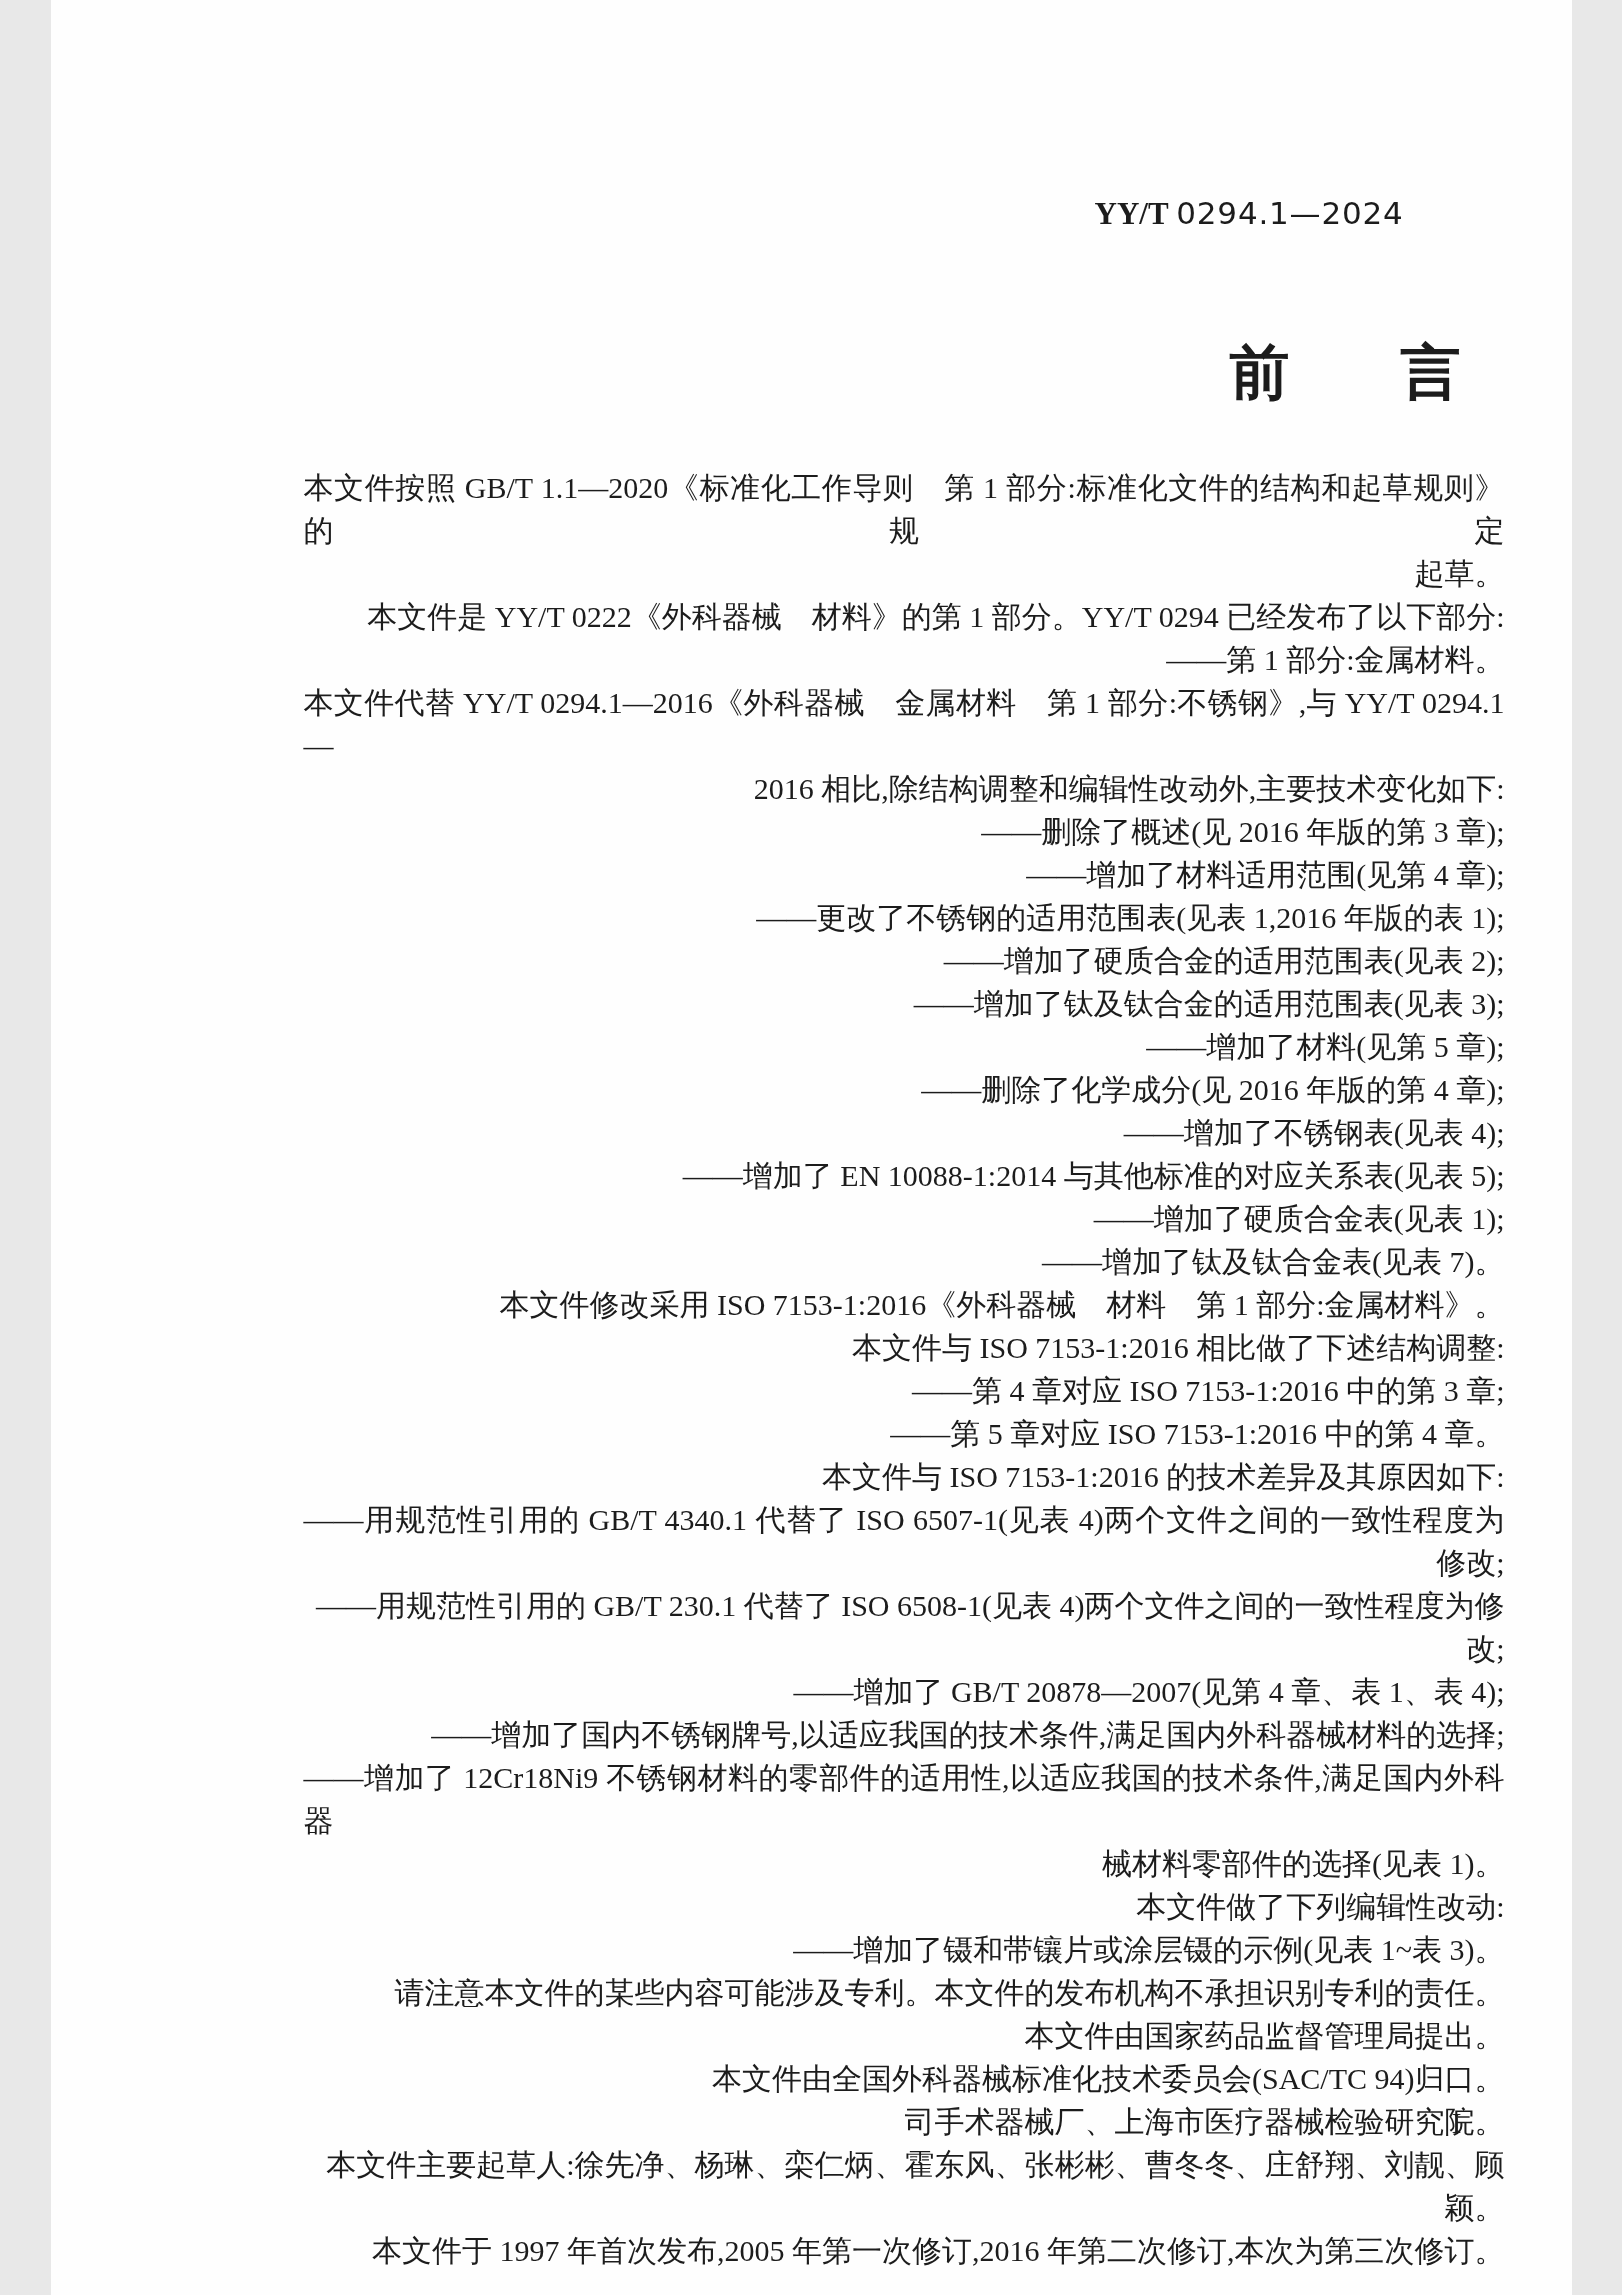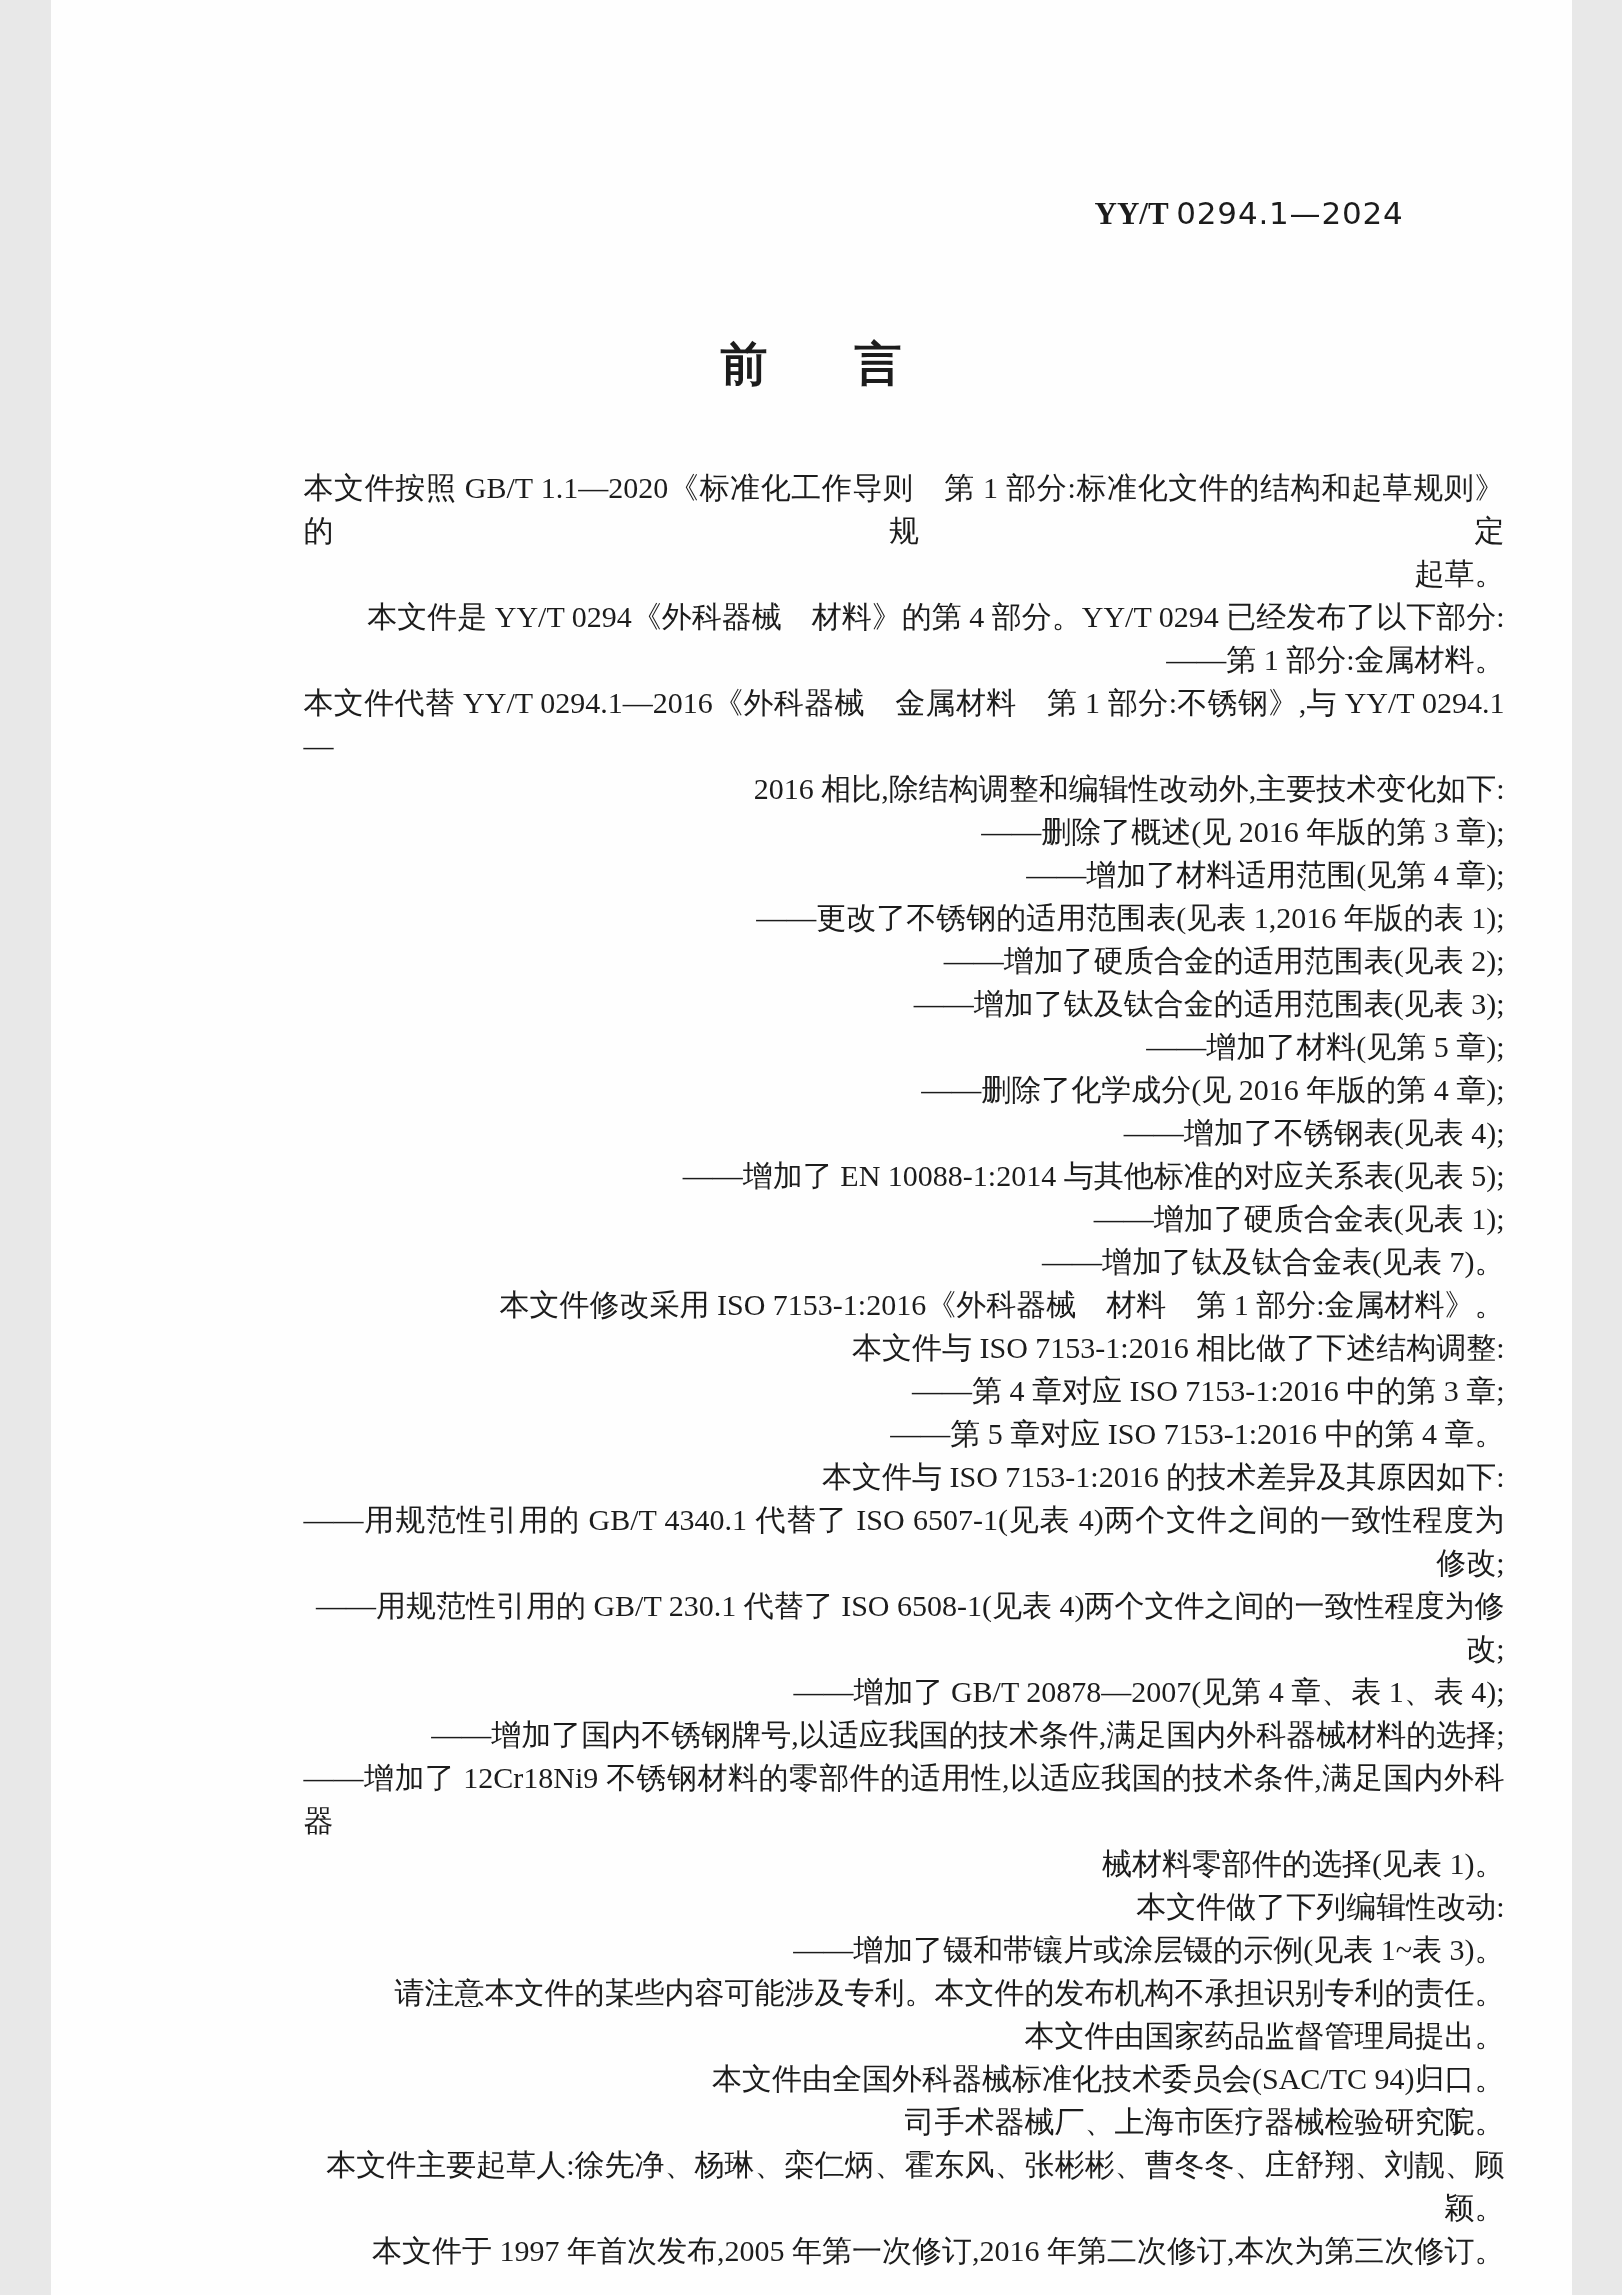--- a/index.html
+++ b/index.html
@@ -30,23 +30,23 @@
   }
   .doc-code .number {
     font-family: "DejaVu Sans", "Liberation Sans", sans-serif;
     letter-spacing: 0.8px;
   }
   .doc-title {
     position: absolute;
     top: 333px;
     left: 0;
     width: 100%;
-    text-align: center;
+    text-align: right;
     margin: 0;
-    font-size: 47px;
+    font-size: 60px;
     font-weight: bold;
     font-family: "Liberation Sans", "DejaVu Sans", sans-serif;
   }
   .doc-title .title-text {
     letter-spacing: 1.85em;
     padding-left: 1.85em;
   }
   .body-text {
     position: absolute;
     top: 466px;
@@ -83,21 +83,21 @@
     <span class="number">0294.1—2024</span>
   </div>
 
   <h1 class="doc-title">
     <span class="title-text">前言</span>
   </h1>
 
   <div class="body-text">
       <div class="line ind2 just">本文件按照 GB/T 1.1—2020《标准化工作导则　第 1 部分:标准化文件的结构和起草规则》的规定</div>
       <div class="line ind0">起草。</div>
-      <div class="line ind2">本文件是 YY/T 0294《外科器械　材料》的第 4 部分。YY/T 0294 已经发布了以下部分:</div>
+      <div class="line ind2">本文件是 YY/T 0222《外科器械　材料》的第 1 部分。YY/T 0294 已经发布了以下部分:</div>
       <div class="line ind2">——第 1 部分:金属材料。</div>
       <div class="line ind2 just">本文件代替 YY/T 0294.1—2016《外科器械　金属材料　第 1 部分:不锈钢》,与 YY/T 0294.1—</div>
       <div class="line ind0">2016 相比,除结构调整和编辑性改动外,主要技术变化如下:</div>
       <div class="line ind2">——删除了概述(见 2016 年版的第 3 章);</div>
       <div class="line ind2">——增加了材料适用范围(见第 4 章);</div>
       <div class="line ind2">——更改了不锈钢的适用范围表(见表 1,2016 年版的表 1);</div>
       <div class="line ind2">——增加了硬质合金的适用范围表(见表 2);</div>
       <div class="line ind2">——增加了钛及钛合金的适用范围表(见表 3);</div>
       <div class="line ind2">——增加了材料(见第 5 章);</div>
       <div class="line ind2">——删除了化学成分(见 2016 年版的第 4 章);</div>

